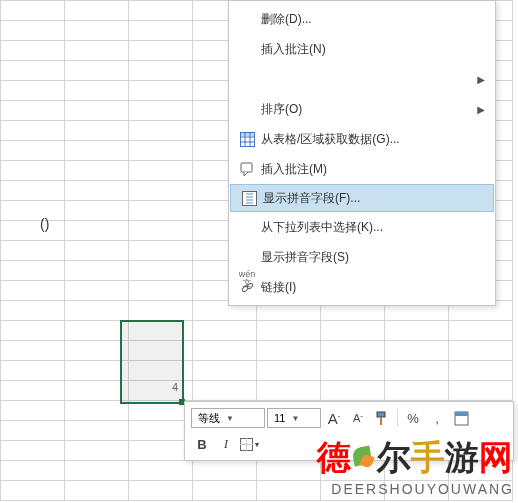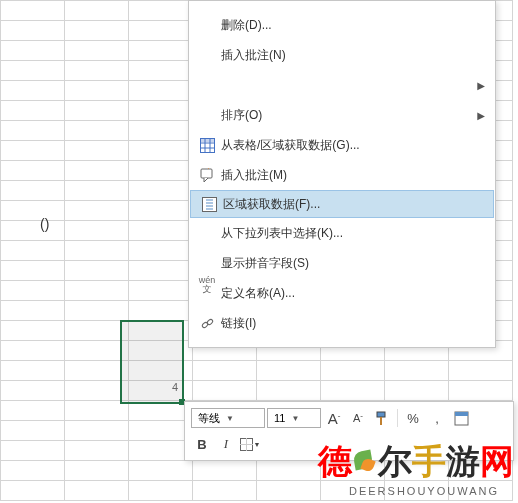--- a/index.html
+++ b/index.html
@@ -11,23 +11,23 @@
   .cell-paren { position: absolute; left: 40px; top: 216px; font-size: 14px; color: #333; }
   
   .selected-range {
     position: absolute; left: 120px; top: 320px; width: 64px; height: 84px;
     border: 2px solid #217346; background: rgba(0,0,0,0.06);
   }
   .sel-handle { position: absolute; right: -3px; bottom: -3px; width: 6px; height: 6px; background: #217346; }
   .sel-label { position: absolute; left: 172px; top: 381px; font-size: 11px; color: #666; }
   
   .ctx-menu {
-    position: absolute; right: 22px; top: 0; width: 308px;
+    position: absolute; right: 22px; top: 0; width: 268px;
     background: #fff; border: 1px solid #c6c6c6; box-shadow: 2px 2px 6px rgba(0,0,0,0.15);
-    padding: 9px 0;
+    padding: 3px 0;
   }
   .ctx-item {
     display: flex; align-items: center; height: 30px; padding: 0 20px 0 4px;
     color: #333; cursor: default; position: relative;
   }
   .ctx-item.hover { background: #c8e0f0; border: 1px solid #9ac3e6; height: 28px; margin: 0 1px; }
   .ctx-icon { width: 28px; display: flex; justify-content: center; color: #505050; font-size: 13px; }
   .ctx-label { flex: 1; }
   .ctx-sub { position: absolute; right: 10px; font-size: 10px; color: #555; }
   
@@ -42,21 +42,21 @@
   .mt-btn { width: 22px; height: 22px; display: flex; align-items: center; justify-content: center; font-size: 13px; color: #444; }
   .mt-sep { width: 1px; height: 18px; background: #ddd; margin: 0 2px; }
   
   .watermark {
     position: absolute; right: 4px; bottom: 6px;
     display: flex; flex-direction: column; align-items: center;
     text-align: center;
   }
   .wm-main { display: flex; align-items: center; }
   .wm-char { font-size: 34px; font-weight: bold; font-family: "KaiTi", serif; }
-  .wm-sub { font-size: 11px; color: #666; letter-spacing: 2px; padding-left: 16px; }
+  .wm-sub { font-size: 14px; color: #666; letter-spacing: 2px; padding-left: 16px; }
   .leaf { position: relative; width: 26px; height: 26px; }
   .leaf::before, .leaf::after {
     content: ""; position: absolute; border-radius: 50% 0 50% 0;
   }
   .leaf::before { width: 18px; height: 18px; background: #6ab04c; left: 2px; top: 2px; transform: rotate(-10deg); }
   .leaf::after { width: 12px; height: 12px; background: #f0932b; left: 10px; top: 10px; transform: rotate(20deg); }
 </style>
 </head>
 <body>
 
@@ -374,37 +374,33 @@
   <div class="ctx-item hover">
     <span class="ctx-icon">
       <svg width="15" height="15" viewBox="0 0 15 15">
           <rect x="0.5" y="0.5" width="14" height="14" fill="#fff" stroke="#666"></rect>
           <line x1="4" y1="3" x2="11" y2="3" stroke="#5a8fc7"></line>
           <line x1="4" y1="6" x2="11" y2="6" stroke="#5a8fc7"></line>
           <line x1="4" y1="9" x2="11" y2="9" stroke="#5a8fc7"></line>
           <line x1="4" y1="12" x2="11" y2="12" stroke="#5a8fc7"></line>
         </svg>
     </span>
-    <span class="ctx-label">区域获取数据(F)...</span>
+    <span class="ctx-label">显示拼音字段(F)...</span>
   </div>
 
   <div class="ctx-item">
     <span class="ctx-icon"></span>
     <span class="ctx-label">从下拉列表中选择(K)...</span>
   </div>
 
   <div class="ctx-item">
     <span class="ctx-icon" style="font-size:9px;line-height:1;text-align:center;color:#666;margin-top:44px;">wén<br>文</span>
     <span class="ctx-label">显示拼音字段(S)</span>
   </div>
 
-  <div class="ctx-item">
-    <span class="ctx-icon"></span>
-    <span class="ctx-label">定义名称(A)...</span>
-  </div>
 
   <div class="ctx-item">
     <span class="ctx-icon">
       <svg width="15" height="15" viewBox="0 0 15 15">
           <ellipse cx="5" cy="9" rx="3" ry="2" transform="rotate(-40 5 9)" fill="none" stroke="#666"></ellipse>
           <ellipse cx="10" cy="6" rx="3" ry="2" transform="rotate(-40 10 6)" fill="none" stroke="#666"></ellipse>
         </svg>
     </span>
     <span class="ctx-label">链接(I)</span>
   </div>

